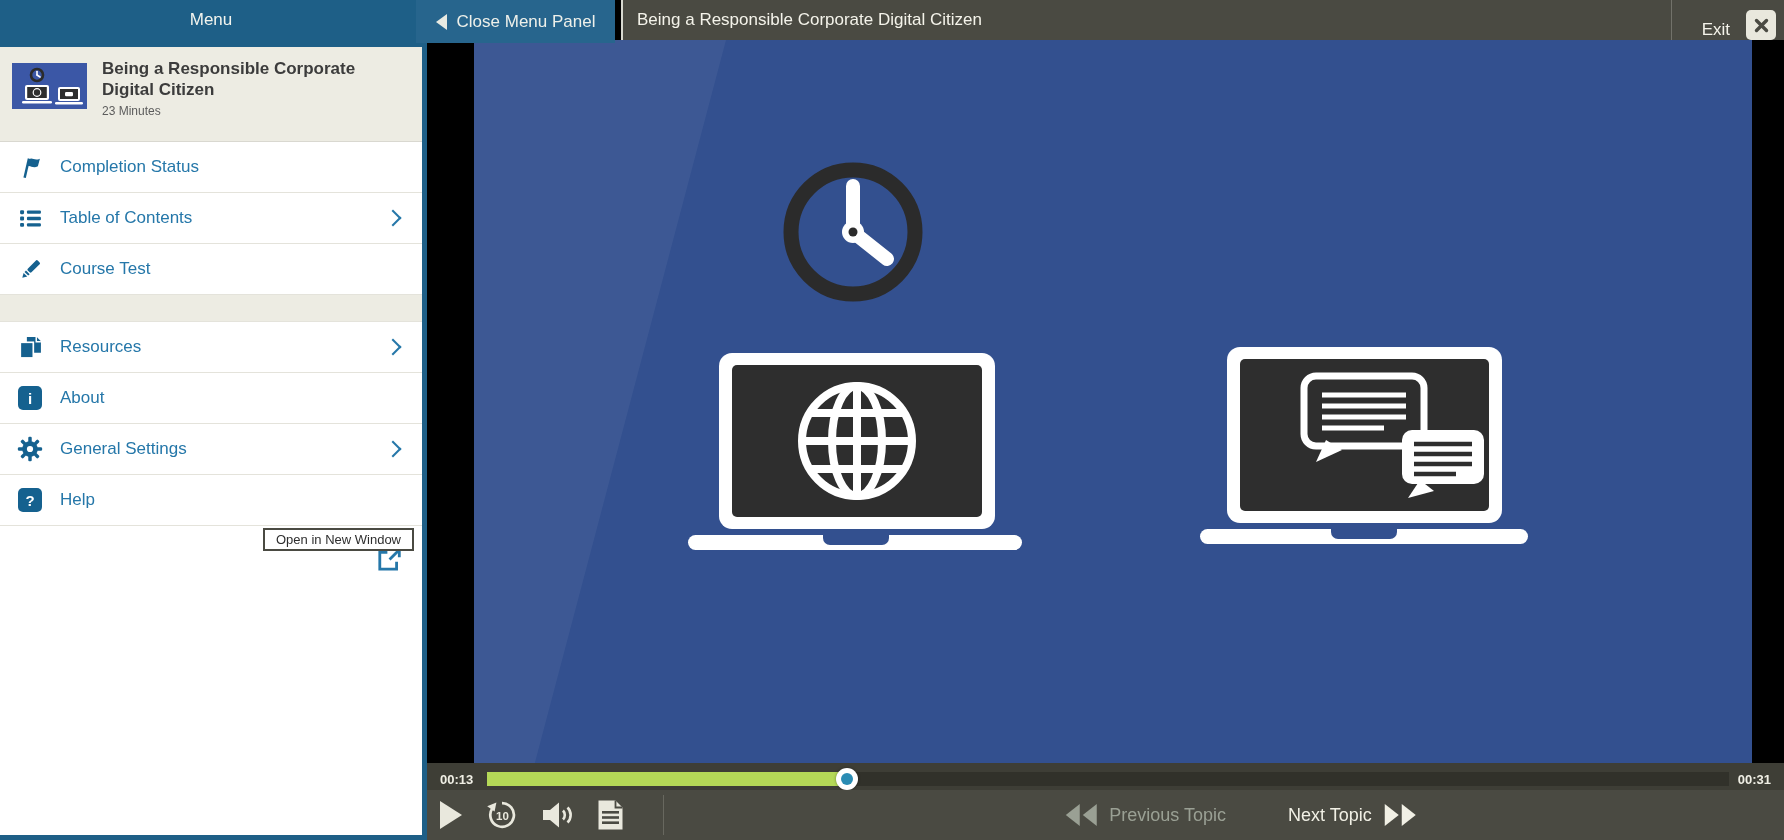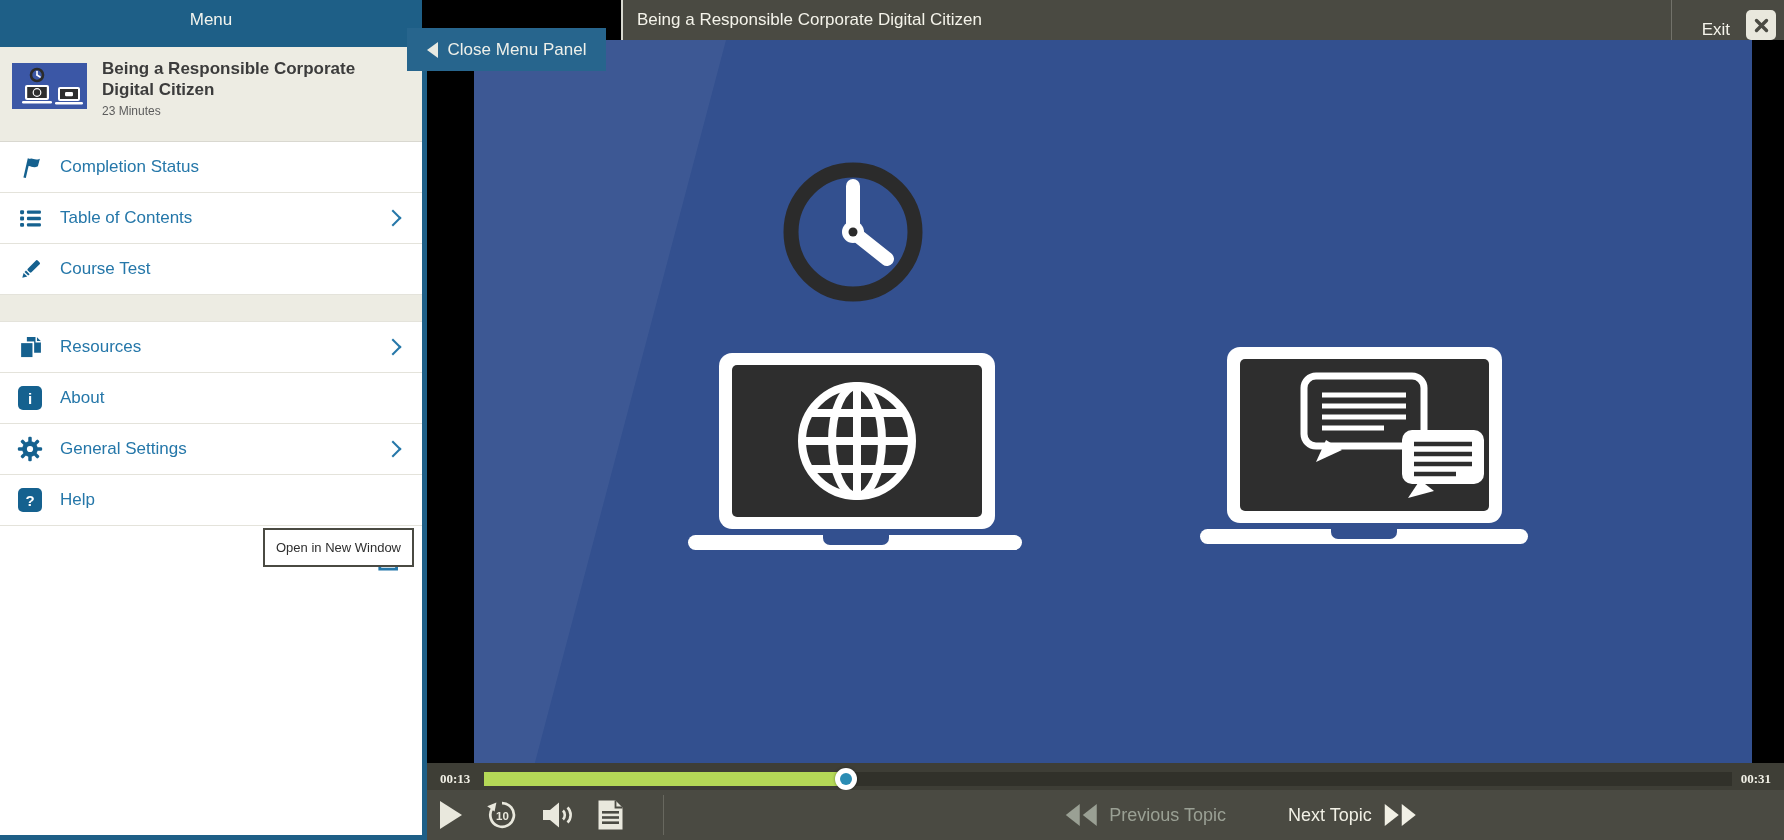--- a/index.html
+++ b/index.html
@@ -2,23 +2,23 @@
 <html><head>
 <meta charset="utf-8">
 <style>
   html,body{margin:0;padding:0;background:#222;}
   .app{position:relative;width:1784px;height:840px;background:#000;overflow:hidden;
        font-family:"Liberation Sans",sans-serif;-webkit-font-smoothing:antialiased;}
 
   
   .menu-header{position:absolute;left:0;top:0;width:422px;height:40px;background:#1e5f87;
        color:#f2f4ee;display:flex;align-items:center;justify-content:center;font-size:17px;}
-  .close-tab{position:absolute;left:407px;top:0;width:199px;height:43px;background:#27658d;
+  .close-tab{position:absolute;left:416px;top:0;width:199px;height:43px;background:#27658d;
        color:#eef0ea;display:flex;align-items:center;justify-content:center;gap:10px;font-size:17px;
-       z-index:6;cursor:pointer;margin-top:28px;}
+       z-index:6;cursor:pointer;}
   .close-arrow{width:0;height:0;border-right:11px solid #e8eae2;border-top:8px solid transparent;
        border-bottom:8px solid transparent;}
   .title-bar{position:absolute;left:621px;top:0;right:0;height:40px;background:#4a4a42;
        border-left:2px solid #d7d8cf;color:#f4f3ea;display:flex;align-items:center;
        font-size:17px;padding-left:14px;box-sizing:border-box;}
   .title-right{margin-left:auto;display:flex;align-items:flex-end;height:100%;}
   .tb-divider{width:1px;height:100%;background:#72726a;margin-right:30px;}
   .exit-label{font-size:17px;margin-right:16px;cursor:pointer;}
   .exit-btn{width:30px;height:30px;background:#e9e8dd;border-radius:5px;display:flex;
        align-items:center;justify-content:center;margin-right:8px;cursor:pointer;}
@@ -35,42 +35,42 @@
   .menu-item{height:51px;display:flex;align-items:center;padding:0 17px;
        border-bottom:1px solid #e4e3db;gap:17px;cursor:pointer;box-sizing:border-box;}
   .mi-icon{width:26px;height:26px;flex:none;display:flex;align-items:center;justify-content:center;}
   .mi-label{font-size:17px;color:#2577a9;}
   .mi-chevron{margin-left:auto;width:10px;height:10px;border-top:2.5px solid #2577a9;
        border-right:2.5px solid #2577a9;transform:rotate(45deg);margin-right:6px;}
   .menu-spacer{height:26px;background:#edece3;border-bottom:1px solid #e4e3db;}
   .icon-badge{width:24px;height:24px;border-radius:5px;background:#15618f;color:#fff;
        font-weight:bold;display:flex;align-items:center;justify-content:center;font-size:15px;}
   .tooltip{position:absolute;right:8px;top:481px;background:#fff;border:2px solid #4a4a42;
-       font-size:13px;padding:10px 11px;color:#2e2e2e;white-space:nowrap;z-index:3;}
+       font-size:13px;padding:2px 11px;color:#2e2e2e;white-space:nowrap;z-index:3;}
   .ext-icon{position:absolute;right:20px;top:500px;width:26px;height:26px;cursor:pointer;}
   .logo{position:absolute;bottom:26px;left:0;right:0;display:flex;justify-content:center;}
   .logo-text{font-size:41px;font-weight:bold;color:#171717;letter-spacing:-1.5px;
        position:relative;padding-right:30px;}
   .logo-arrows{position:absolute;right:0;top:-8px;width:28px;}
   .arrow-row{display:flex;height:14px;}
   .tri-r{width:0;height:0;border-left:12px solid #d02049;border-top:7px solid transparent;
        border-bottom:7px solid transparent;}
   .arrow-row.second{margin-top:-1px;margin-left:12px;}
 
   
   .video-area{position:absolute;left:427px;top:40px;width:1357px;height:723px;background:#000;}
   .video-stage{position:absolute;left:47px;top:0;width:1278px;height:723px;background:#33508f;
        cursor:pointer;}
   .video-stage::before{content:'';position:absolute;left:0;top:0;width:34%;height:100%;
        background:rgba(255,255,255,0.05);clip-path:polygon(0 0,58% 0,14% 100%,0 100%);}
   .stage-svg{position:absolute;inset:0;}
 
   
   .progress-row{position:absolute;left:427px;top:763px;width:1357px;height:27px;background:#3e3e36;
-       display:flex;align-items:center;box-sizing:border-box;padding:16px 13px;font-family:Liberation Serif, serif;}
+       display:flex;align-items:center;box-sizing:border-box;padding:16px 13px;}
   .time{font-size:13px;font-weight:bold;color:#f0efe5;flex:none;}
   .time.current{margin-right:14px;}
   .time.total{margin-left:9px;}
   .track{flex:1;height:14px;background:#31312a;position:relative;cursor:pointer;}
   .fill{height:100%;background:#b5d957;position:relative;}
   .thumbknob{position:absolute;right:-11px;top:50%;transform:translateY(-50%);width:22px;height:22px;
        border-radius:50%;background:#fff;display:flex;align-items:center;justify-content:center;
        cursor:pointer;box-shadow:0 0 3px rgba(0,0,0,.4);}
   .thumbknob::after{content:'';width:12px;height:12px;border-radius:50%;background:#2a8cb4;}
 

